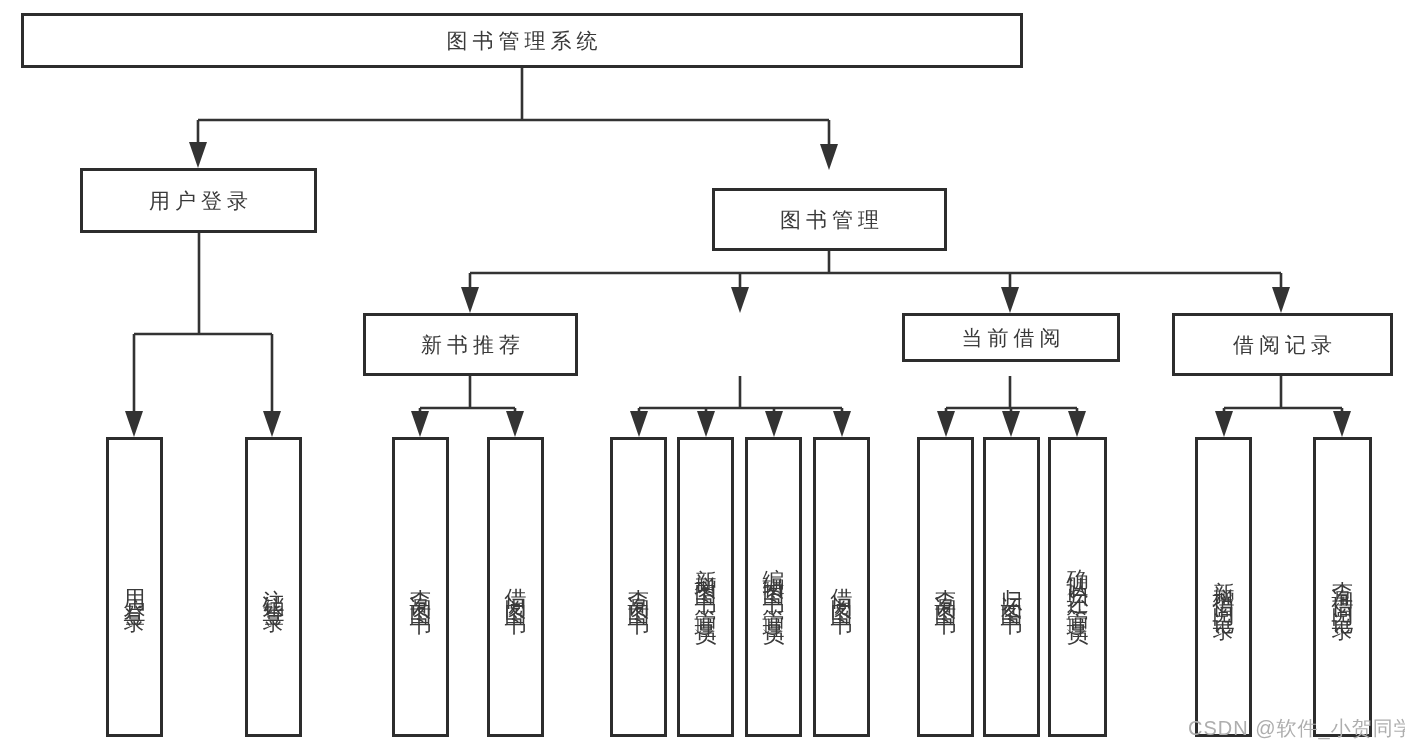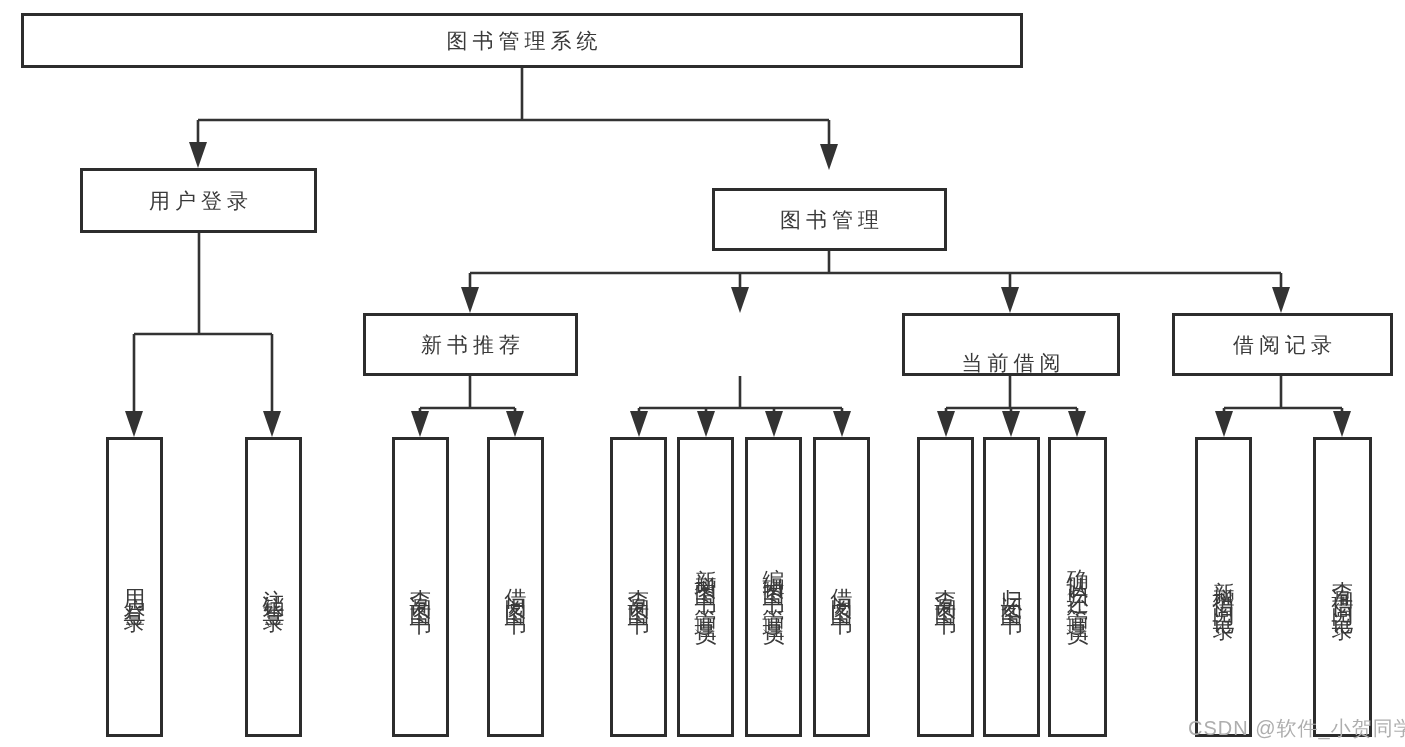--- a/index.html
+++ b/index.html
@@ -108,21 +108,21 @@
   <div class="node" style="left:80px; top:168px; width:237px; height:65px;">
     <span class="hlabel">用户登录</span>
   </div>
   <div class="node" style="left:712px; top:178px; width:235px; height:63px;margin-top:10px;">
     <span class="hlabel">图书管理</span>
   </div>
 
   <div class="node" style="left:363px; top:313px; width:215px; height:63px;">
     <span class="hlabel">新书推荐</span>
   </div>
-  <div class="node" style="left:902px; top:313px; width:218px; height:63px;align-items:flex-end;">
+  <div class="node" style="left:902px; top:313px; width:218px; height:49px;">
     <span class="hlabel">当前借阅</span>
   </div>
   <div class="node" style="left:1172px; top:313px; width:221px; height:63px;">
     <span class="hlabel">借阅记录</span>
   </div>
 
   <div class="node leaf" style="left:106px;">
     <span class="vlabel">用户登录</span>
   </div>
   <div class="node leaf" style="left:245px;">

